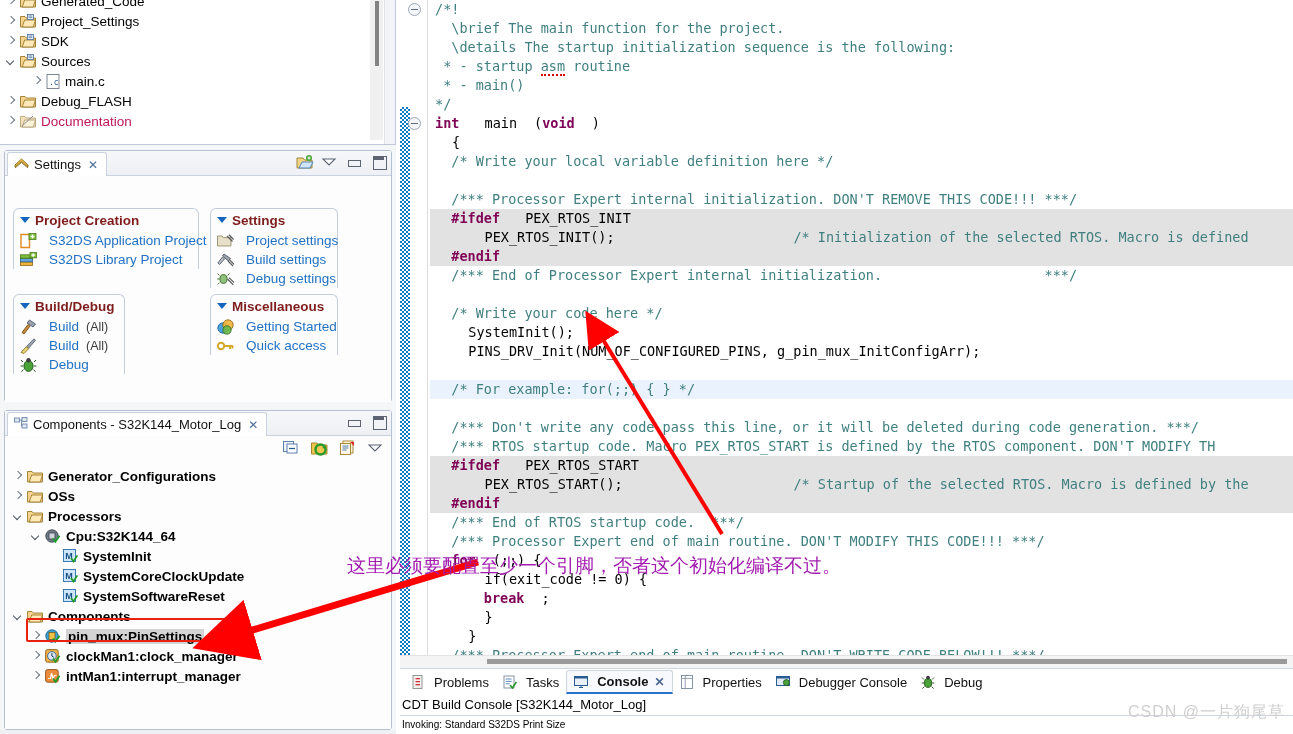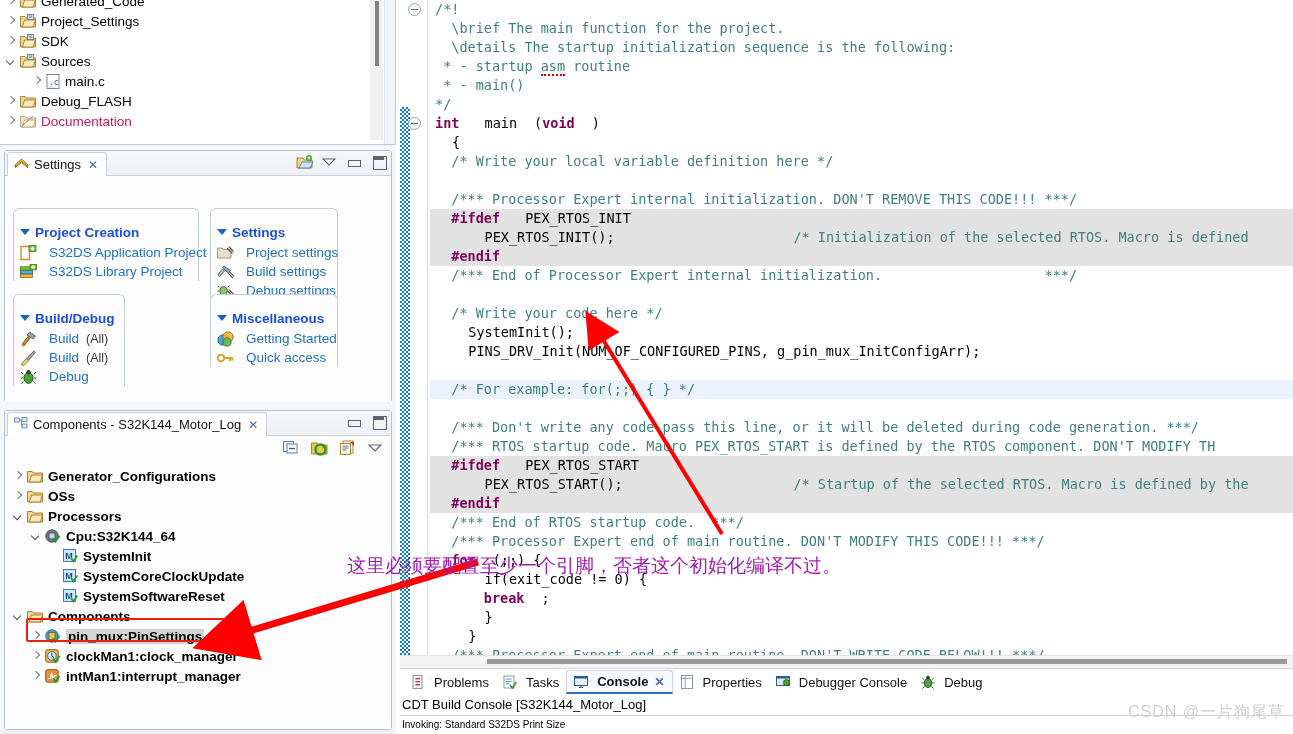--- a/index.html
+++ b/index.html
@@ -117,23 +117,22 @@
   .dash-group {
     position: absolute;
     border: 1px solid #c3cddc; border-radius: 6px 6px 0 0;
     border-bottom: none;
     background: #fdfdfe;
     padding: 0;
   }
   .dash-group-hdr {
     display: flex; align-items: center; gap: 5px;
     height: 22px; padding: 0 8px 0 6px;
-    font-weight: bold; font-size: 13.5px; color: #1d4ed8;
+    font-weight: bold; font-size: 13.5px; color: #7f1d1d;
     white-space: nowrap;
-    margin-top: 12px;
   }
   .tri-down {
     width: 0; height: 0;
     border-left: 5px solid transparent; border-right: 5px solid transparent;
     border-top: 6px solid #1565c0;
   }
   .dash-item {
     display: flex; align-items: center; gap: 7px;
     height: 19px; padding-left: 6px; white-space: nowrap;
   }

